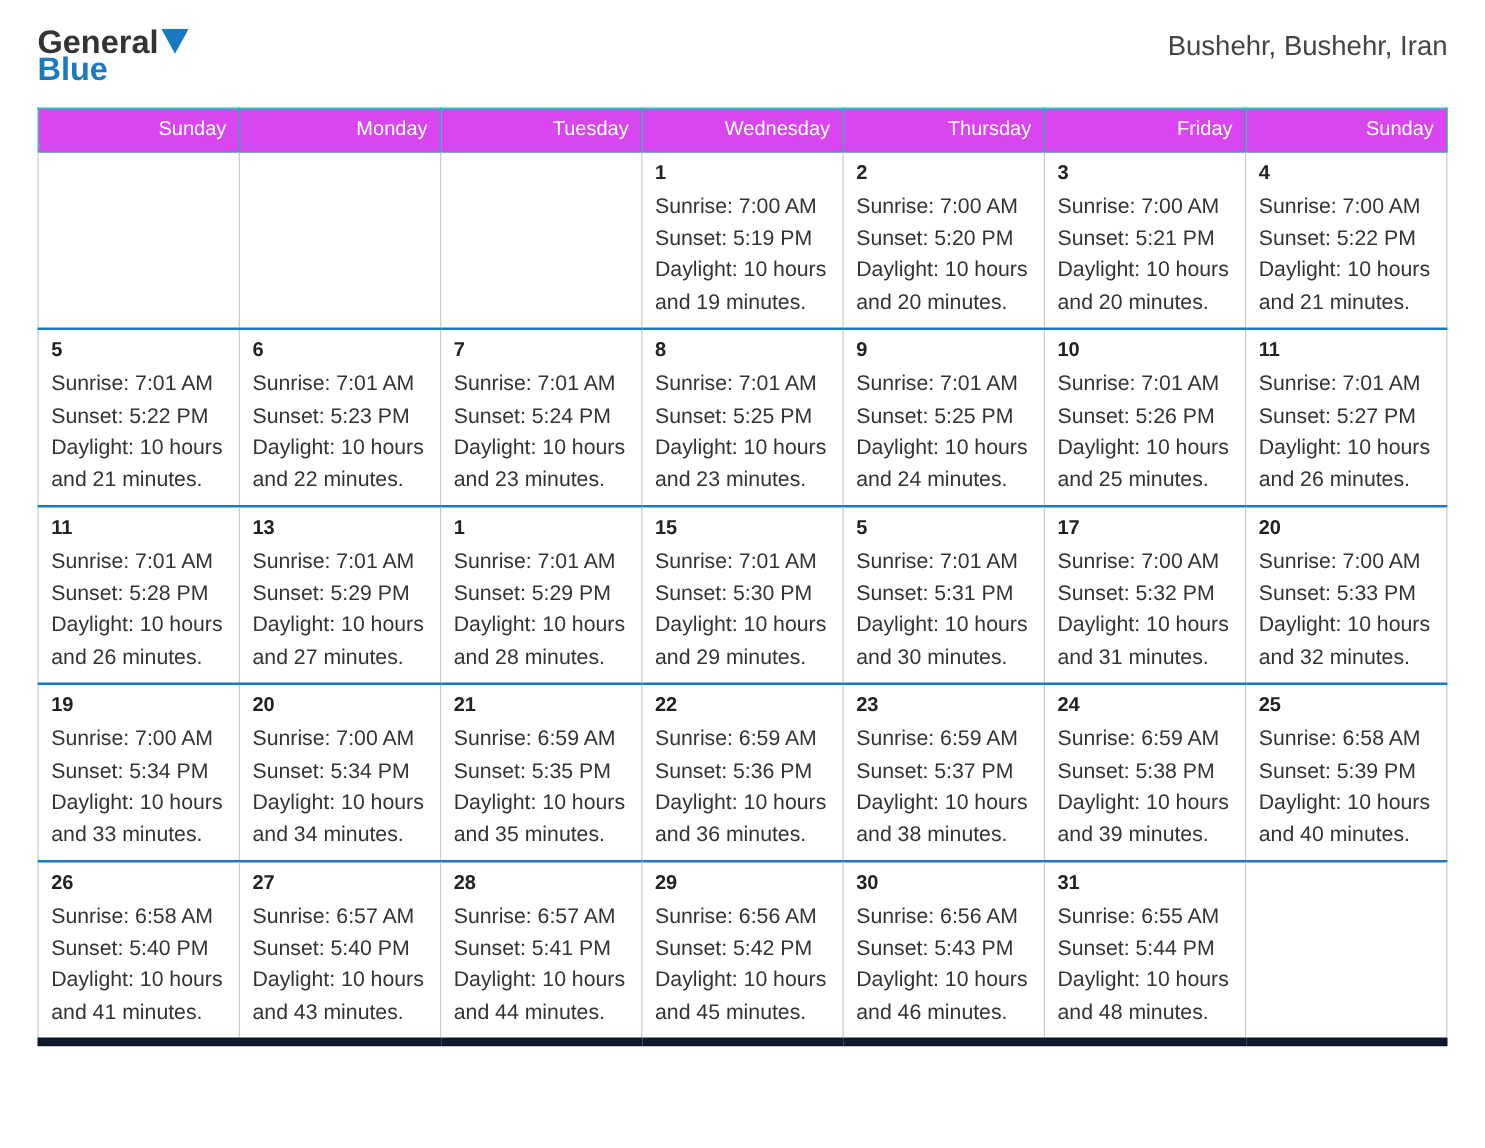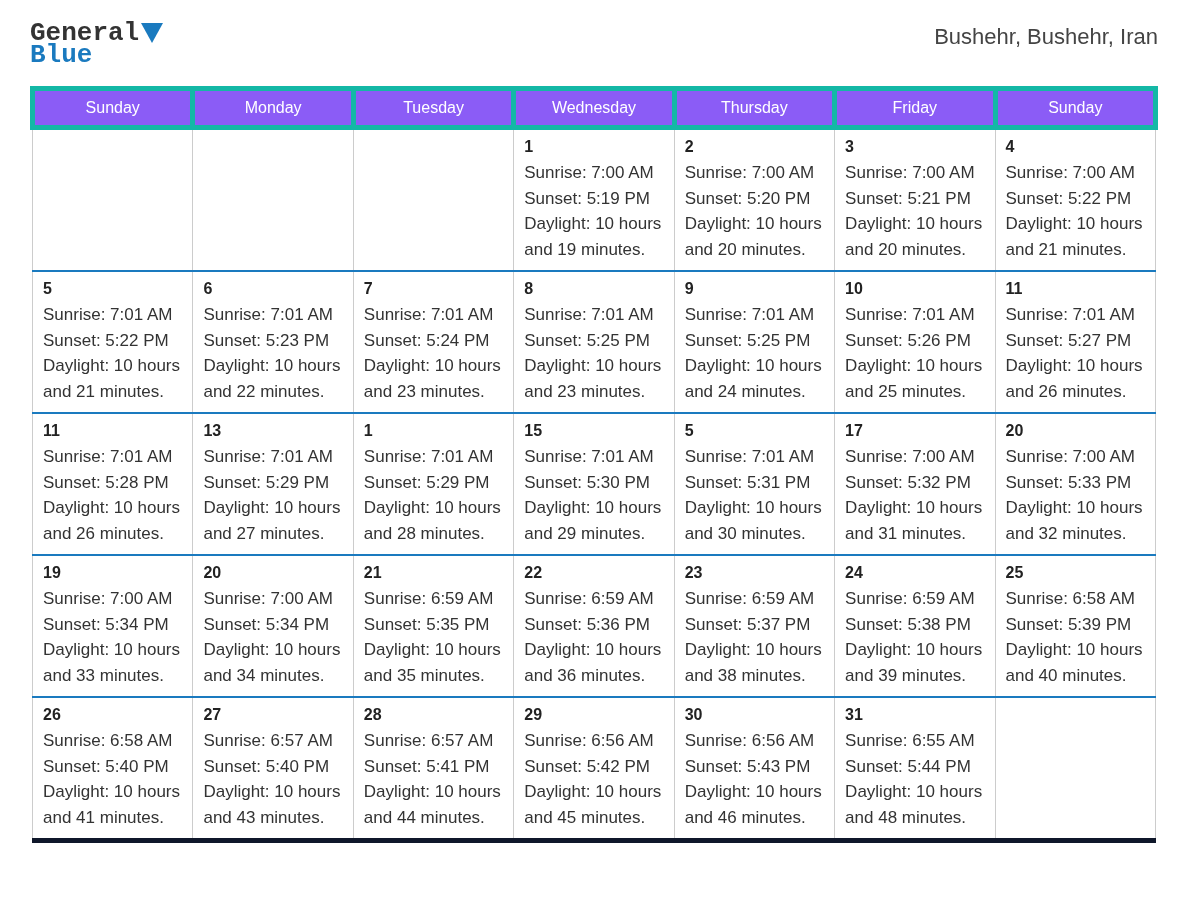--- a/index.html
+++ b/index.html
@@ -13,21 +13,20 @@
     .header {
       display: flex;
       justify-content: space-between;
       align-items: flex-start;
       margin-bottom: 18px;
     }
     .logo {
       display: flex;
       align-items: flex-start;
       gap: 0;
-      font-family: Liberation Mono, monospace;
     }
     .logo-text {
       font-size: 26px;
       font-weight: bold;
       color: #333;
       line-height: 1;
     }
     .logo-wrapper {
       display: flex;
       flex-direction: column;
@@ -56,27 +55,27 @@
       font-size: 22px;
       color: #444;
       margin-top: 4px;
     }
     table {
       width: 100%;
       border-collapse: collapse;
       table-layout: fixed;
     }
     th {
-      background-color: #8b5cf6;
+      background-color: #d946ef;
       color: #fff;
       font-size: 16px;
       font-weight: normal;
       padding: 8px 10px;
-      text-align: center;
-      border: 5px solid #14b8a6;
+      text-align: right;
+      border: 1px solid #14b8a6;
     }
     td {
       vertical-align: top;
       padding: 8px 10px;
       border: 1px solid #ccc;
       font-size: 13px;
       color: #333;
       height: 110px;
     }
     .day-number {
@@ -88,21 +87,21 @@
     }
     .day-info {
       font-size: 17px;
       line-height: 1.5;
       color: #333;
     }
     tr td {
       border-bottom: 2px solid #1a7abf;
     }
     tr:last-child td {
-      border-bottom: 5px solid #0f172a;
+      border-bottom: 7px solid #0f172a;
     }
   </style>
 </head>
 <body>
 
 <div class="header">
   <div class="logo">
     <div class="logo-wrapper">
       <div class="logo-line1">
         <span class="logo-text">General</span>

